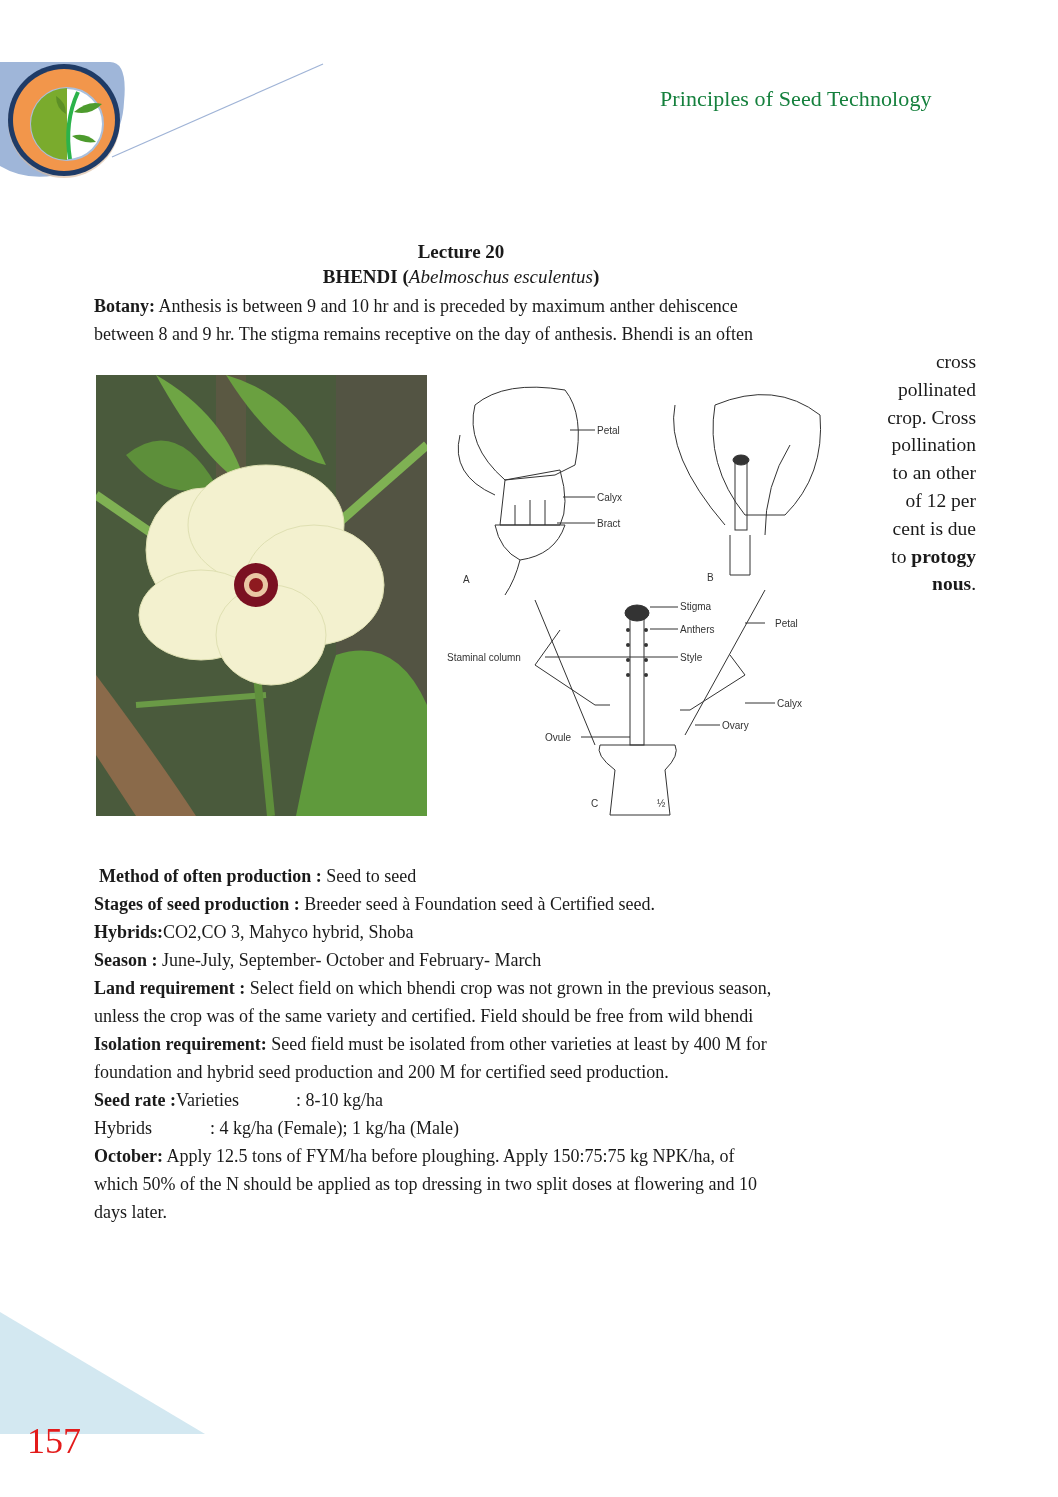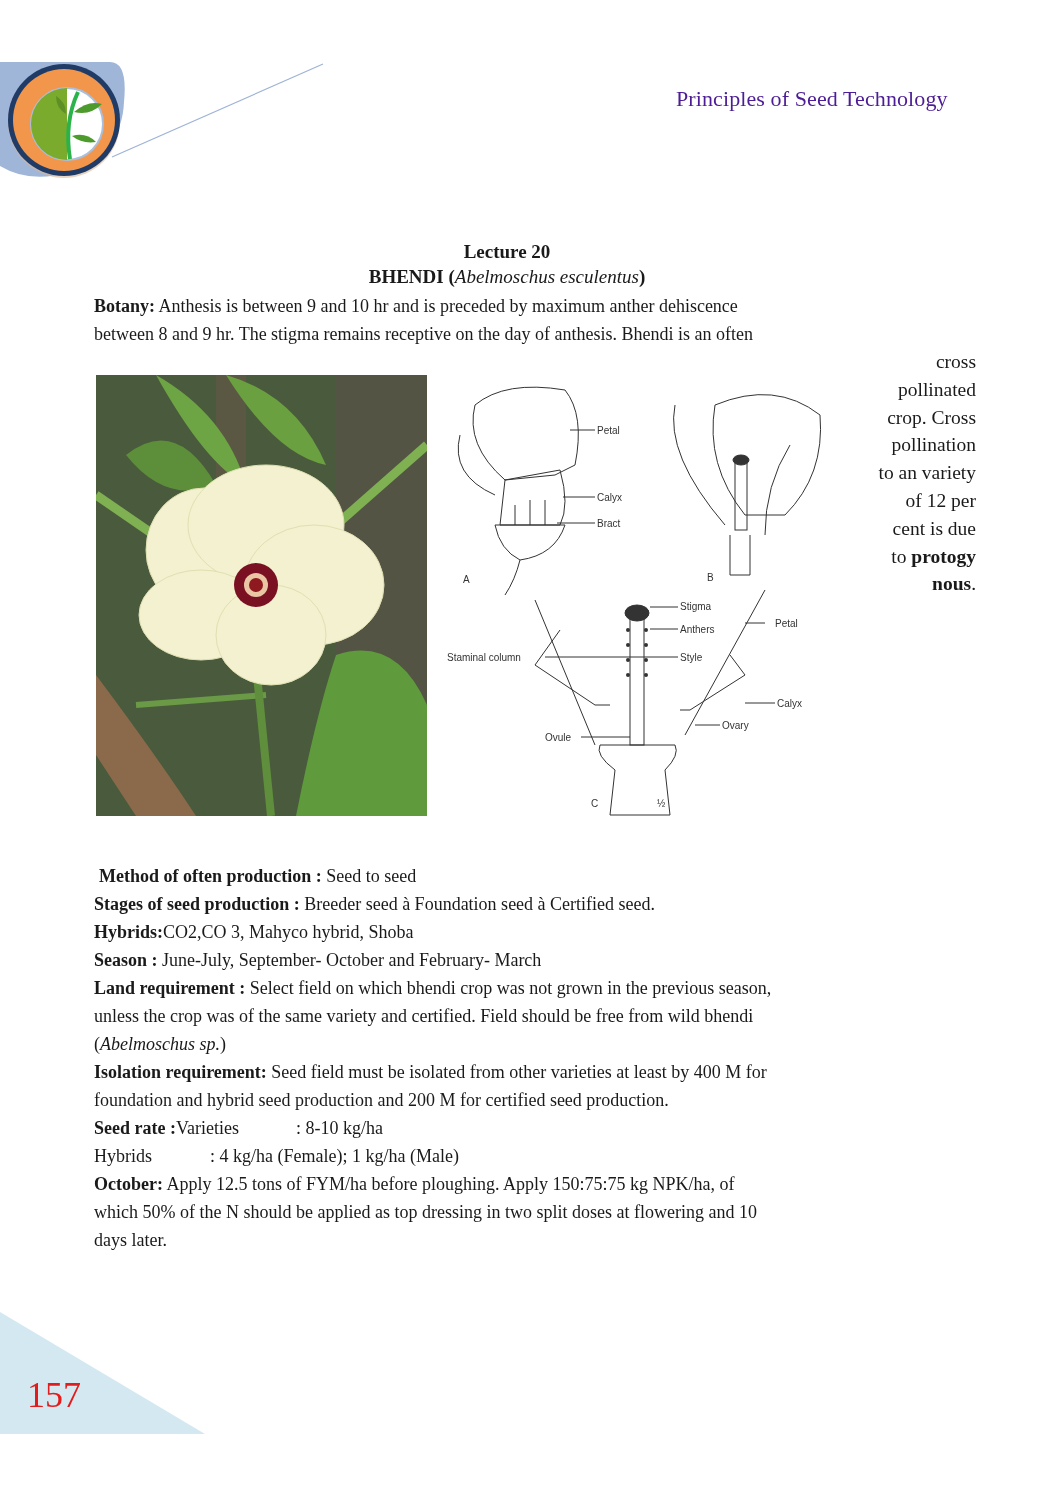--- a/index.html
+++ b/index.html
@@ -3,44 +3,44 @@
 <meta charset="utf-8">
 <style>
   html, body { margin: 0; padding: 0; background: #ffffff; }
   body { width: 1058px; height: 1497px; position: relative; overflow: hidden;
          font-family: "Liberation Serif", "DejaVu Serif", serif; color: #1a1a1a; }
   .abs { position: absolute; }
 
   
   #logo-wrap { left: 0; top: 62px; width: 130px; height: 120px; }
   #header-line { left: 0; top: 0; width: 340px; height: 200px; }
-  #running-title { left: 676px; top: 86px; font-size: 22px; color: #4c1d95; white-space: nowrap; letter-spacing: 0.1px; text-align: right; }
+  #running-title { left: 660px; top: 86px; font-size: 22px; color: #15803d; white-space: nowrap; letter-spacing: 0.1px; text-align: right; }
 
   
-  .center { left: 0; width: 922px; text-align: center; padding-left: 46px; }
+  .center { left: 0; width: 922px; text-align: center; }
   #lecture-no { top: 241px; font-size: 19px; font-weight: bold; }
   #lecture-title { top: 266px; font-size: 19px; font-weight: bold; }
   #lecture-title i { font-weight: normal; }
 
   .para { left: 94px; width: 875px; font-size: 18px; line-height: 28px; }
   .para b { font-weight: bold; }
   .line { white-space: nowrap; }
 
   #botany { top: 292px; }
   #side-text { left: 856px; top: 348px; width: 120px; font-size: 19.5px; line-height: 27.8px; text-align: right; }
 
   #photo { left: 96px; top: 375px; width: 331px; height: 441px; overflow: hidden; }
   #diagram { left: 445px; top: 375px; width: 395px; height: 445px; }
 
   #details { top: 862px; }
   .row { height: 28px; white-space: nowrap; }
   .tab { display: inline-block; }
 
   #footer-tri { left: 0; top: 1312px; width: 205px; height: 122px; }
-  #page-number { left: 27px; top: 1374px; font-size: 36px; color: #e31b1b; font-family: "Liberation Serif", serif; }
+  #page-number { left: 27px; top: 1420px; font-size: 36px; color: #e31b1b; font-family: "Liberation Serif", serif; }
 </style>
 </head>
 <body>
 
 <svg id="header-line" class="abs" viewBox="0 0 340 200">
   <line x1="112" y1="157" x2="323" y2="64" stroke="#9fb3d6" stroke-width="1.2"></line>
 </svg>
 
 <svg id="logo-wrap" class="abs" viewBox="0 0 130 120">
   <path d="M0 0 H110 Q128 0 124 40 Q122 90 70 110 Q30 122 0 104 Z" fill="#9fb6d9"></path>
@@ -63,21 +63,21 @@
 <div id="botany" class="abs para">
   <div class="line"><b>Botany:</b><span> Anthesis is between 9 and 10 hr and is preceded by maximum anther dehiscence</span></div>
   <div class="line">between 8 and 9 hr. The stigma remains receptive on the day of anthesis. Bhendi is an often</div>
 </div>
 
 <div id="side-text" class="abs">
   <div>cross</div>
   <div>pollinated</div>
   <div>crop. Cross</div>
   <div>pollination</div>
-  <div>to an variety</div>
+  <div>to an other</div>
   <div>of 12 per</div>
   <div>cent is due</div>
   <div><span>to </span><b>protogy</b></div>
   <div><b>nous</b><span>.</span></div>
 </div>
 
 <svg id="photo" class="abs" viewBox="0 0 331 441" preserveAspectRatio="none">
   <rect width="331" height="441" fill="#3c5a33"></rect>
   <rect x="0" y="0" width="331" height="441" fill="#4a5a3c"></rect>
   <rect x="240" y="0" width="91" height="441" fill="#5b5148" opacity="0.55"></rect>
@@ -171,21 +171,20 @@
   <text x="212" y="432" fill="#333" stroke="none">½</text>
 </svg>
 
 <div id="details" class="abs para">
   <div class="row" style="padding-left:5px"><b>Method of often production :</b><span> Seed to seed</span></div>
   <div class="row"><b>Stages of seed production :</b><span> Breeder seed à Foundation seed à Certified seed.</span></div>
   <div class="row"><b>Hybrids:</b><span>CO2,CO 3, Mahyco hybrid, Shoba</span></div>
   <div class="row"><b>Season :</b><span> June-July, September- October and February- March</span></div>
   <div class="row"><b>Land requirement :</b><span> Select field on which bhendi crop was not grown in the previous season,</span></div>
   <div class="row">unless the crop was of the same variety and certified. Field should be free from wild bhendi</div>
-  <div class="row"><span>(</span><i>Abelmoschus sp.</i><span>)</span></div>
   <div class="row"><b>Isolation requirement:</b><span> Seed field must be isolated from other varieties at least by 400 M for</span></div>
   <div class="row">foundation and hybrid seed production and 200 M for certified seed production.</div>
   <div class="row"><b>Seed rate :</b><span class="tab" style="width:120px"> Varieties</span><span>: 8-10 kg/ha</span></div>
   <div class="row"><span class="tab" style="width:116px">Hybrids</span><span>: 4 kg/ha (Female); 1 kg/ha (Male)</span></div>
   <div class="row"><b>October:</b><span> Apply 12.5 tons of FYM/ha before ploughing. Apply 150:75:75 kg NPK/ha, of</span></div>
   <div class="row">which 50%  of the N should be applied as top dressing in two split doses at flowering and 10</div>
   <div class="row">days later.</div>
 </div>
 
 <svg id="footer-tri" class="abs" viewBox="0 0 205 122">

